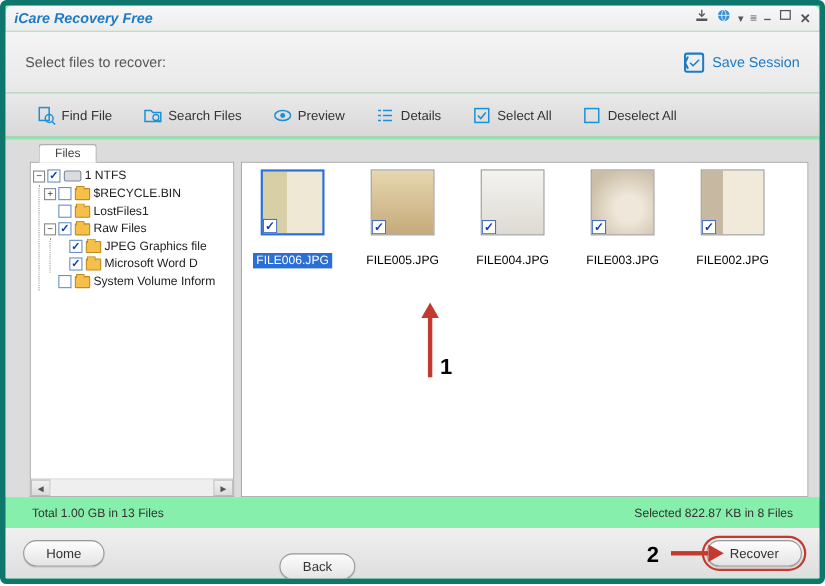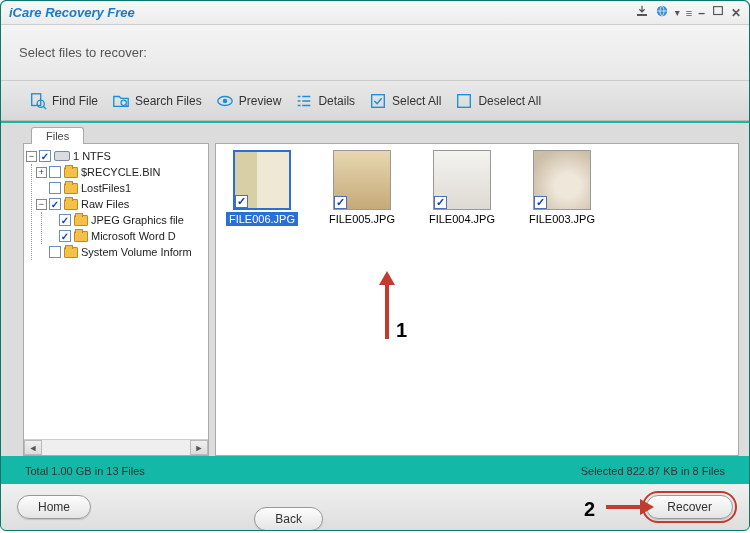--- a/index.html
+++ b/index.html
@@ -1,27 +1,27 @@
 <!DOCTYPE html>
 <html><head>
 <meta charset="utf-8">
 <style>
   * { box-sizing: border-box; margin: 0; padding: 0; font-family: Tahoma, Arial, sans-serif; }
   body { width: 750px; height: 533px; background: #fff; position: relative; }
-  .window { width: 750px; height: 531px; border: 1px solid #0f766e; border-radius: 6px; position: relative; background: #14b8a6; overflow: hidden; }
+  .window { width: 750px; height: 531px; border: 5px solid #0f766e; border-radius: 6px; position: relative; background: #86efac; overflow: hidden; }
   .titlebar { height: 24px; display: flex; align-items: center; padding: 0 8px; background: linear-gradient(#f8f8f8,#ececec); border-bottom: 1px solid #ccc; border-radius: 6px 6px 0 0; }
   .app-title { color: #1b7bc8; font-style: italic; font-weight: bold; font-size: 13px; flex: 1; }
   .titlebar-icons { display: flex; gap: 6px; align-items: center; }
   .titlebar-icons span, .titlebar-icons svg { cursor: pointer; }
   .tool-ico { width: 14px; height: 14px; display: inline-block; }
   .header-area { height: 56px; background: linear-gradient(#f4f4f4,#e8e8e8); border-bottom: 1px solid #ccc; display: flex; align-items: center; padding: 0 18px; }
   .header-text { color: #555; font-size: 13px; flex: 1; }
   .save-session { display: flex; align-items: center; gap: 6px; color: #1b7bc8; font-size: 13px; cursor: pointer; }
   .save-session svg { width: 22px; height: 22px; }
-  .toolbar { height: 40px; background: linear-gradient(#e9e9e9,#d8d8d8); display: flex; align-items: center; gap: 14px; padding: 0 28px; border-bottom: 1px solid #bbb; font-size: 12px; color: #333; }
+  .toolbar { height: 40px; background: linear-gradient(#e9e9e9,#d8d8d8); display: flex; align-items: center; gap: 28px; padding: 0 28px; border-bottom: 1px solid #bbb; font-size: 12px; color: #333; }
   .tbtn { display: flex; align-items: center; gap: 5px; cursor: pointer; }
   .tbtn svg { width: 18px; height: 18px; }
   .content { display: flex; position: absolute; top: 122px; left: 0; right: 0; bottom: 74px; background: #dcdcdc; }
   .tree-panel { width: 200px; margin-left: 8px; display: flex; flex-direction: column; padding-left: 14px; }
   .tab-row { height: 20px; display: flex; align-items: flex-end; position: relative; }
   .tab { background: #fff; border: 1px solid #aaa; border-bottom: none; border-radius: 3px 3px 0 0; padding: 2px 14px; font-size: 11px; color: #444; margin-left: 8px; position: relative; top: 1px; z-index: 2; }
   .tree-body { flex: 1; background: #fff; border: 1px solid #aaa; overflow: hidden; position: relative; }
   .tree { padding: 4px 2px; font-size: 11px; color: #222; }
   .tree-row { display: flex; align-items: center; height: 16px; white-space: nowrap; }
   .exp { width: 11px; height: 11px; border: 1px solid #888; background: #fff; display: inline-flex; align-items: center; justify-content: center; font-size: 9px; line-height: 9px; color: #333; margin-right: 2px; cursor: pointer; }
@@ -34,21 +34,21 @@
   .tree-line { position: absolute; bottom: 0; left: 0; right: 0; height: 16px; border-top: 1px solid #ccc; display: flex; }
   .tree-line .sb-left, .tree-line .sb-right { width: 18px; background: linear-gradient(#f0f0f0,#dcdcdc); border: 1px solid #bbb; display: flex; align-items: center; justify-content: center; font-size: 9px; color: #555; cursor: pointer; }
   .tree-line .sb-track { flex: 1; background: #efefef; }
   .thumbs-panel { flex: 1; margin: 0 10px 0 6px; background: #fff; border: 1px solid #aaa; margin-top: 20px; overflow: auto; padding: 6px; }
   .thumbs { display: flex; flex-wrap: wrap; gap: 20px 20px; }
   .thumb { width: 80px; display: flex; flex-direction: column; align-items: center; position: relative; }
   .thumb-img { width: 58px; height: 60px; background: #cfcfcf; border: 1px solid #999; position: relative; overflow: hidden; }
   .thumb.selected .thumb-img { border: 2px solid #2a6fd6; }
   .thumb .tchk { position: absolute; left: 0; bottom: 0; width: 13px; height: 13px; border: 1px solid #4a6fbf; background: #fff; display: flex; align-items: center; justify-content: center; cursor: pointer; z-index: 3; }
   .thumb .tchk::after { content: "✓"; color: #0a3fc4; font-size: 11px; font-weight: bold; }
-  .thumb-label { font-size: 11px; color: #000; margin-top: 2px; text-align: center; padding: 1px 3px; }
+  .thumb-label { font-size: 11px; color: #000; margin-top: 16px; text-align: center; padding: 1px 3px; }
   .thumb.selected .thumb-label { background: #2a6fd6; color: #fff; }
   .room { position: absolute; inset: 0; }
   .status { position: absolute; left: 0; right: 0; bottom: 48px; height: 22px; display: flex; align-items: center; padding: 0 24px; font-size: 11px; color: #333; }
   .status .left { flex: 1; }
   .footer { position: absolute; left: 0; right: 0; bottom: 0; height: 46px; background: linear-gradient(#f0f0f0,#dedede); display: flex; align-items: center; padding: 0 16px; }
   .btn { background: linear-gradient(#fdfdfd,#e4e4e4); border: 1px solid #999; border-radius: 12px; padding: 4px 20px; font-size: 12px; color: #333; cursor: pointer; box-shadow: 0 1px 1px rgba(0,0,0,.15); }
   .btn.primary { outline: 2px solid #c23b2e; outline-offset: 2px; }
   .spacer { flex: 1; }
   .anno-arrow-up { position: absolute; left: 378px; top: 270px; pointer-events: none; }
   .anno-arrow-up .shaft { width: 4px; height: 54px; background: #c23b2e; margin: 0 auto; }
@@ -92,20 +92,28 @@
         <svg class="tool-ico" viewBox="0 0 16 16">
             <rect x="3" y="3" width="10" height="9" stroke="#555" stroke-width="1.3" fill="none"></rect>
           </svg>
       </span>
       <span style="color:#555;font-size:12px;font-weight:bold;">✕</span>
     </div>
   </div>
 
   <div class="header-area">
     <span class="header-text">Select files to recover:</span>
+    <div class="save-session">
+      <svg viewBox="0 0 24 24">
+          <rect x="3" y="3" width="18" height="18" rx="2" fill="none" stroke="#1b7bc8" stroke-width="2"></rect>
+          <path d="M8 12l3 3 6-6" stroke="#1b7bc8" stroke-width="1.5" fill="none"></path>
+          <path d="M6 6l-3 6 3 6" stroke="#1b7bc8" stroke-width="2" fill="none"></path>
+        </svg>
+      <span>Save Session</span>
+    </div>
   </div>
 
   <div class="toolbar">
     <div class="tbtn">
       <svg viewBox="0 0 20 20">
           <rect x="3" y="2" width="10" height="13" fill="none" stroke="#1b8fd8" stroke-width="1.5"></rect>
           <circle cx="13" cy="13" r="4" fill="none" stroke="#1b8fd8" stroke-width="1.5"></circle>
           <path d="M16 16l3 3" stroke="#1b8fd8" stroke-width="1.5"></path>
         </svg>
       <span>Find File</span>
@@ -229,20 +237,26 @@
               <span class="tchk"></span>
             </div>
           <span class="thumb-label">FILE004.JPG</span>
         </div>
         <div class="thumb">
           <div class="thumb-img r4">
               <span class="tchk"></span>
             </div>
           <span class="thumb-label">FILE003.JPG</span>
         </div>
+        <div class="thumb">
+          <div class="thumb-img r5">
+              <span class="tchk"></span>
+            </div>
+          <span class="thumb-label">FILE002.JPG</span>
+        </div>
       </div>
     </div>
   </div>
 
   <div class="status">
     <span class="left">Total 1.00 GB in 13 Files</span>
     <span>Selected 822.87 KB in 8 Files</span>
   </div>
 
   <div class="footer">

